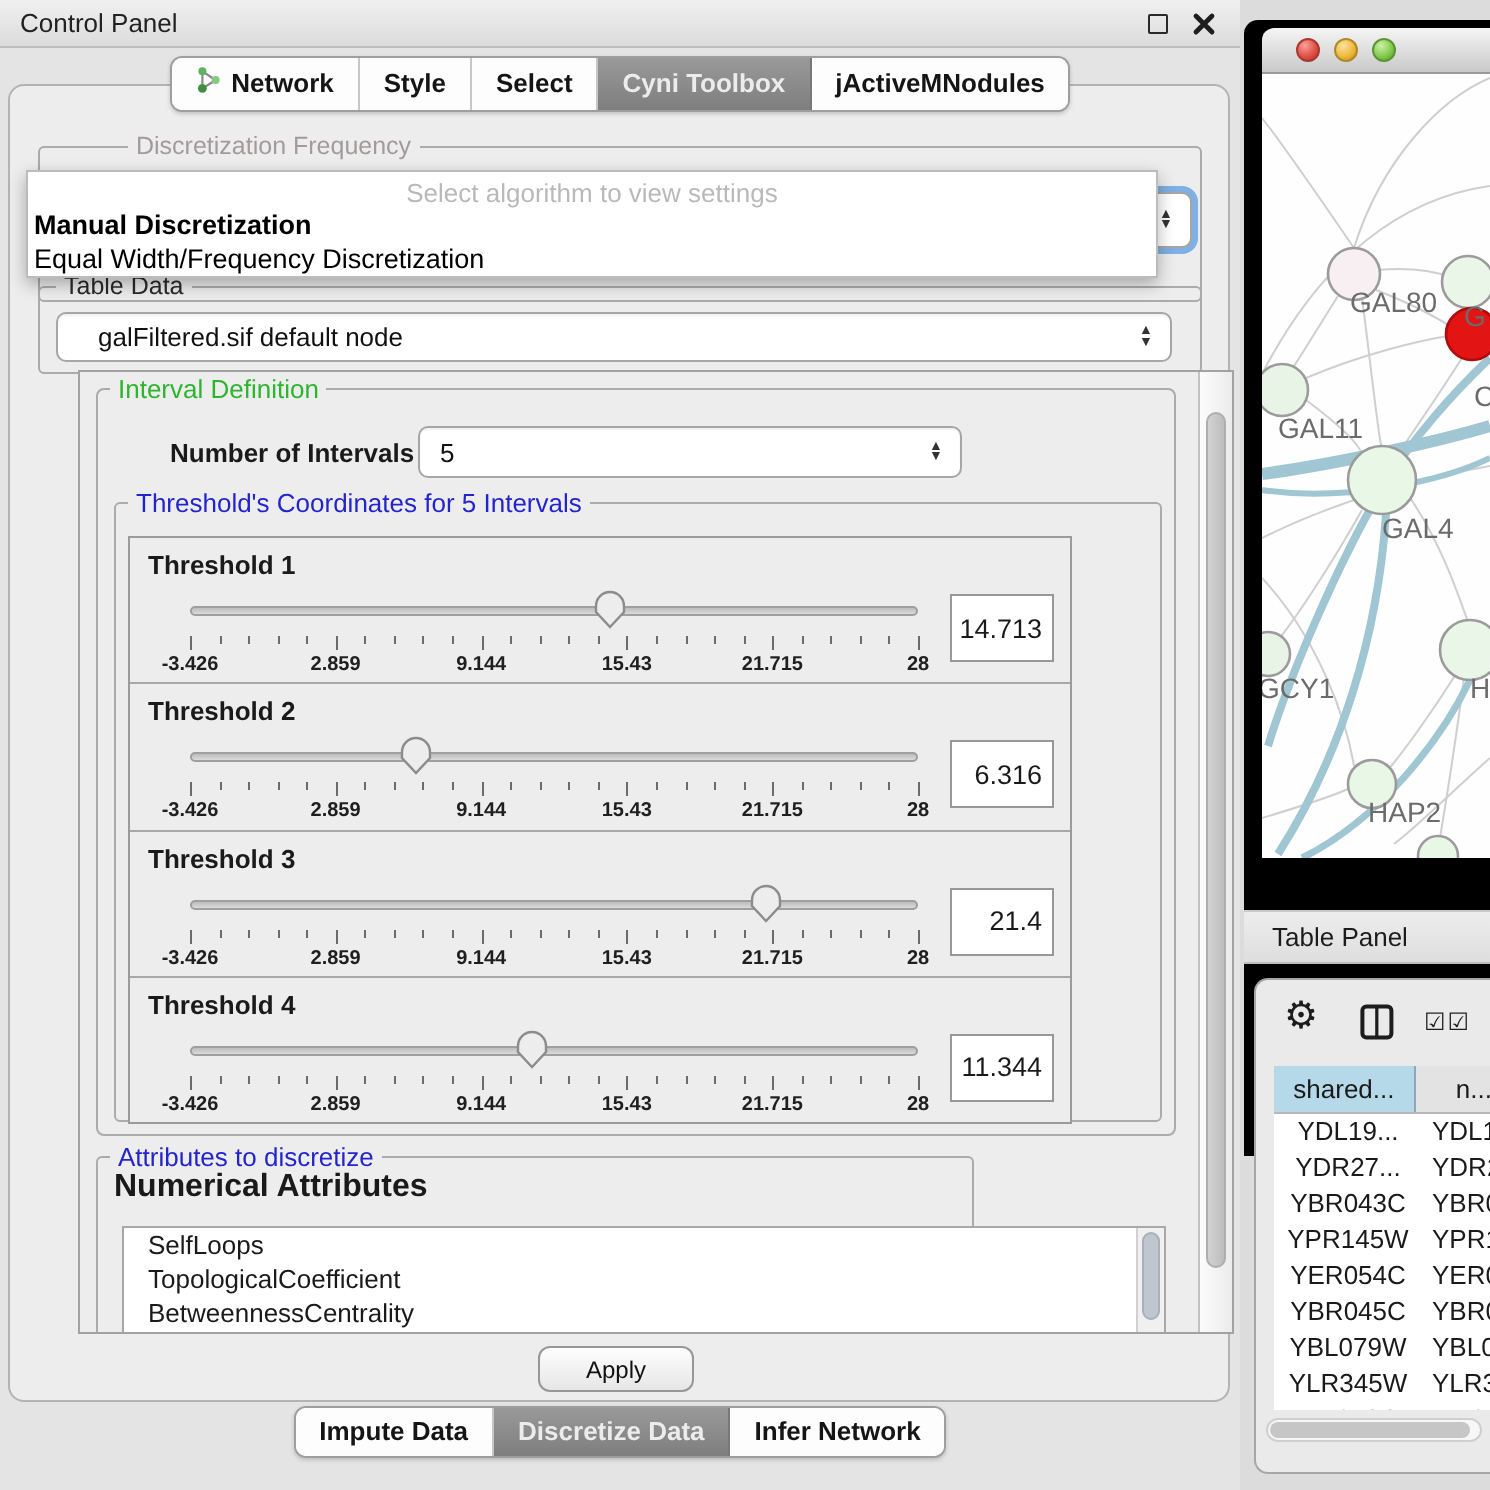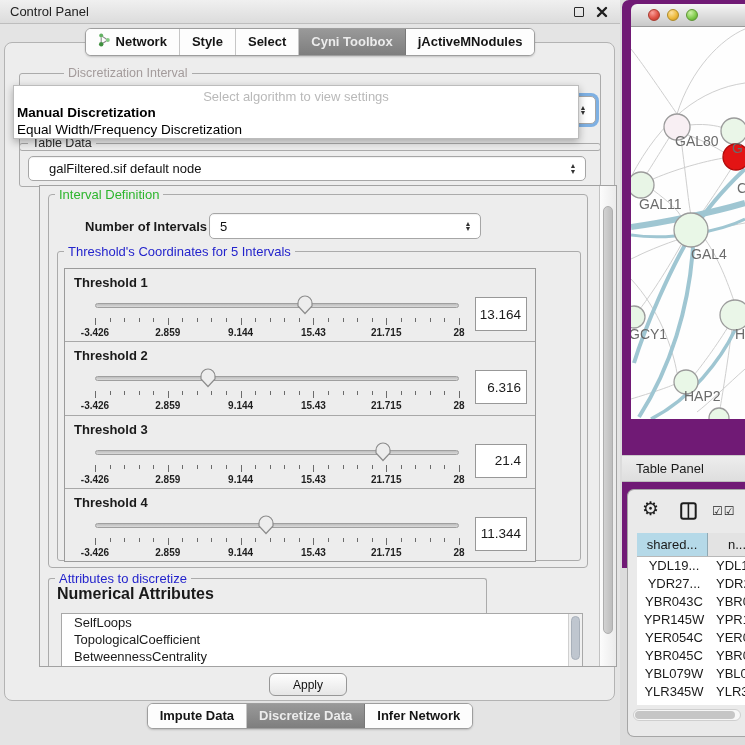--- a/index.html
+++ b/index.html
@@ -85,22 +85,22 @@
   .listbox .list-item { padding-left:12px; line-height:17px; font-size:13px; }
   .list-vscroll { position:absolute; right:0; top:0; width:14px; height:100%;
     background:#f0f0f0; border-left:1px solid #d0d0d0; }
   .list-vscroll .thumb { position:absolute; left:2px; top:2px; width:9px; height:44px;
     background:#bfc6cf; border:1px solid #a8b0ba; border-radius:5px; }
   
   .apply-btn { position:absolute; left:264px; top:630px; width:78px; height:23px;
     background:linear-gradient(#fefefe,#e6e6e6); border:1px solid #979797; border-radius:6px;
     font-size:12px; color:#111; display:flex; align-items:center; justify-content:center; }
   
-  .net-window { position:absolute; left:622px; top:0; width:123px; height:568px;
-    background:#701a75; border-top-left-radius:7px; }
+  .net-window { position:absolute; left:622px; top:10px; width:123px; height:568px;
+    background:#000000; border-top-left-radius:7px; }
   .net-titlebar { position:absolute; left:9px; top:4px; right:0; height:23px;
     background:linear-gradient(#f5f5f5,#c9c9c9); border-top-left-radius:6px; border-bottom:1px solid #9a9a9a; }
   .light { position:absolute; top:5px; width:12px; height:12px; border-radius:50%; }
   .light.red { left:17px; background:radial-gradient(circle at 35% 28%, #f9a09a, #e05247 55%, #b23227); border:1px solid #a8392e; }
   .light.yellow { left:36px; background:radial-gradient(circle at 35% 28%, #fbe0a0, #eebb3e 55%, #c58a1d); border:1px solid #ad8a26; }
   .light.green { left:55px; background:radial-gradient(circle at 35% 28%, #cdf0a8, #83cc4e 55%, #4f9c23); border:1px solid #5d9434; }
   .net-canvas { position:absolute; left:9px; top:27px; width:114px; height:392px; background:#fefefe; }
   
   .table-panel-bar { position:absolute; left:622px; top:455px; width:123px; height:27px;
     background:linear-gradient(#ededed,#dedede); border-top:1px solid #cacaca; border-bottom:1px solid #bdbdbd; }
@@ -134,21 +134,21 @@
     <span class="close-btn">
       <svg width="12" height="12" viewBox="0 0 12 12">
           <path d="M2 2 L10 10 M10 2 L2 10" stroke="#1e1e1e" stroke-width="2.4" stroke-linecap="round"></path>
         </svg>
     </span>
   </div>
 
   <div class="cp-content">
 
     <div class="groupbox" style="left:14px; top:30px; width:582px; height:78px;">
-      <span class="legend faded" style="left:44px;">Discretization Interval</span>
+      <span class="legend faded" style="left:44px;">Discretization Frequency</span>
       <div class="combo focusring" style="left:44px; top:22px; width:532px; height:28px;">
         <span class="combo-text"></span>
         <span class="stepper">
             <span>▲</span>
             <span>▼</span>
           </span>
       </div>
     </div>
 
     <div class="groupbox" style="left:14px; top:100px; width:582px; height:44px;">
@@ -224,21 +224,21 @@
                       <span style="left: 60%;">15.43</span>
                       <span style="left: 80%;">21.715</span>
                       <span style="left: 100%;">28</span>
                     </div>
         <div class="slider-thumb" style="left: 57.7197%;">
           <svg width="17" height="20" viewBox="0 0 17 20">
                         <path d="M1.5,8 a7,7 0 0 1 14,0 v3 l-7,7.5 l-7,-7.5 z" fill="#ededed" stroke="#8c8c8c" stroke-width="1.2"></path>
                       </svg>
         </div>
       </div>
-      <div class="value-box">13.164</div>
+      <div class="value-box">14.713</div>
     </div>
   </div>
 
   <div class="threshold-panel">
     <div class="threshold-title">Threshold 2</div>
     <div class="slider-row">
       <div class="slider-area">
         <div class="slider-track"></div>
         <div class="ticks">
                       <span class="tick major" style="left: 0%;"></span>

